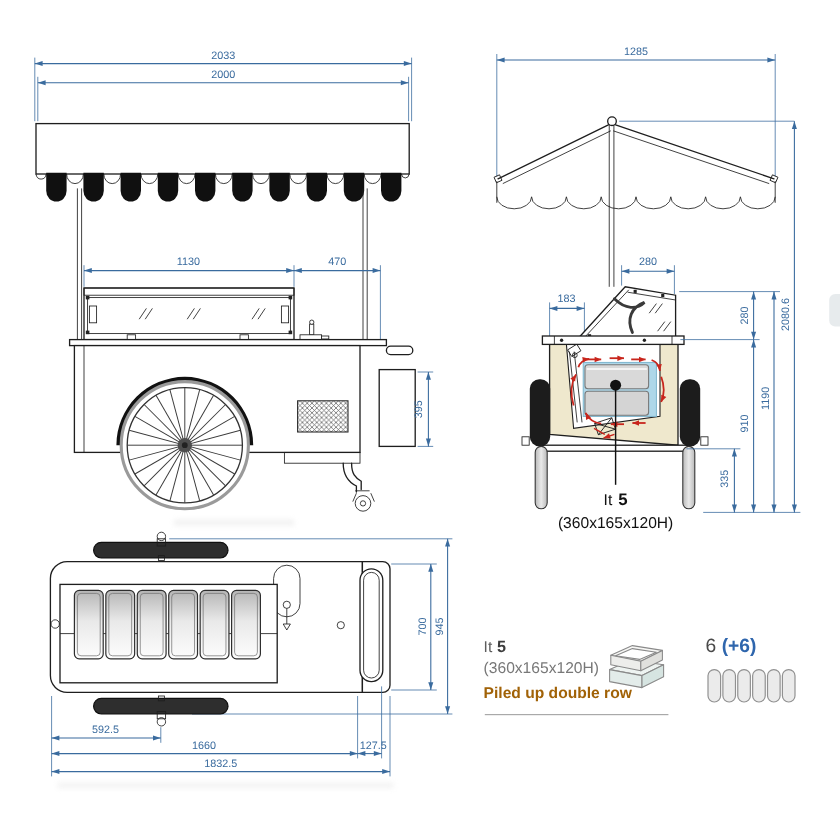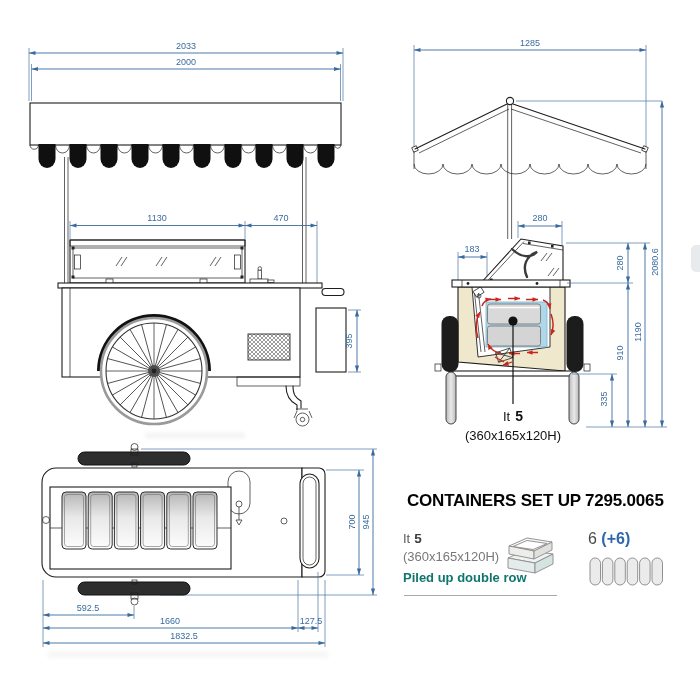--- a/index.html
+++ b/index.html
@@ -16,21 +16,21 @@
   .red{stroke:#c8251c;stroke-width:1.5;fill:none;marker-end:url(#mR);}
   .redthin{stroke:#c8251c;stroke-width:1.2;fill:none;}
   .itxt{fill:#111;font-size:13px;}
   
   .abs{position:absolute;}
   #panel-title{left:407px;top:491px;width:290px;font-size:17px;font-weight:bold;
                color:#030303;letter-spacing:-0.2px;}
   #it-line{left:403px;top:531px;font-size:13px;color:#5d5d5d;}
   #it-line b{color:#3c3c3c;font-size:13.5px;margin-left:4px;}
   #size-line{left:403px;top:549px;font-size:13px;color:#787878;}
-  #note-line{left:403px;top:570px;font-size:13px;font-weight:bold;color:#0f766e;}
+  #note-line{left:403px;top:570px;font-size:13px;font-weight:bold;color:#a16207;}
   #sep{left:404px;top:595px;width:153px;height:1px;background:#a9a9a9;}
   #count-line{left:588px;top:530px;font-size:16px;color:#4a4a4a;}
   #count-line .plus{color:#2f66ad;font-weight:bold;}
   #edge-artifact{left:691px;top:245px;width:9px;height:27px;background:#e3e7ea;
                  border-radius:5px 0 0 5px;opacity:.85;}
   .shadow-band{position:absolute;background:#d9d9d9;filter:blur(2px);}
 </style>
 </head>
 <body>
 
@@ -372,21 +372,20 @@
     <text class="dt" x="170" y="624" text-anchor="middle">1660</text>
     <text class="dt" x="311" y="624" text-anchor="middle">127.5</text>
     <text class="dt" x="184" y="639" text-anchor="middle">1832.5</text>
   </g>
 </svg>
 
 <div class="shadow-band" style="left:145px;top:433px;width:100px;height:5px;opacity:.35;"></div>
 <div class="shadow-band" style="left:48px;top:652px;width:280px;height:5px;opacity:.3;"></div>
 <div id="edge-artifact" class="abs"></div>
 
-<div id="panel-title" class="abs">CONTAINERS SET UP 7295.0065</div>
 
 <div id="it-line" class="abs">
   <span>It</span><b>5</b>
 </div>
 <div id="size-line" class="abs">(360x165x120H)</div>
 <div id="note-line" class="abs">Piled up double row</div>
 <div id="sep" class="abs"></div>
 
 <svg class="abs" style="left:506px;top:535px;" width="50" height="42" viewBox="0 0 50 42">
   <g stroke="#8a8a8a" stroke-width="0.9" stroke-linejoin="round">

